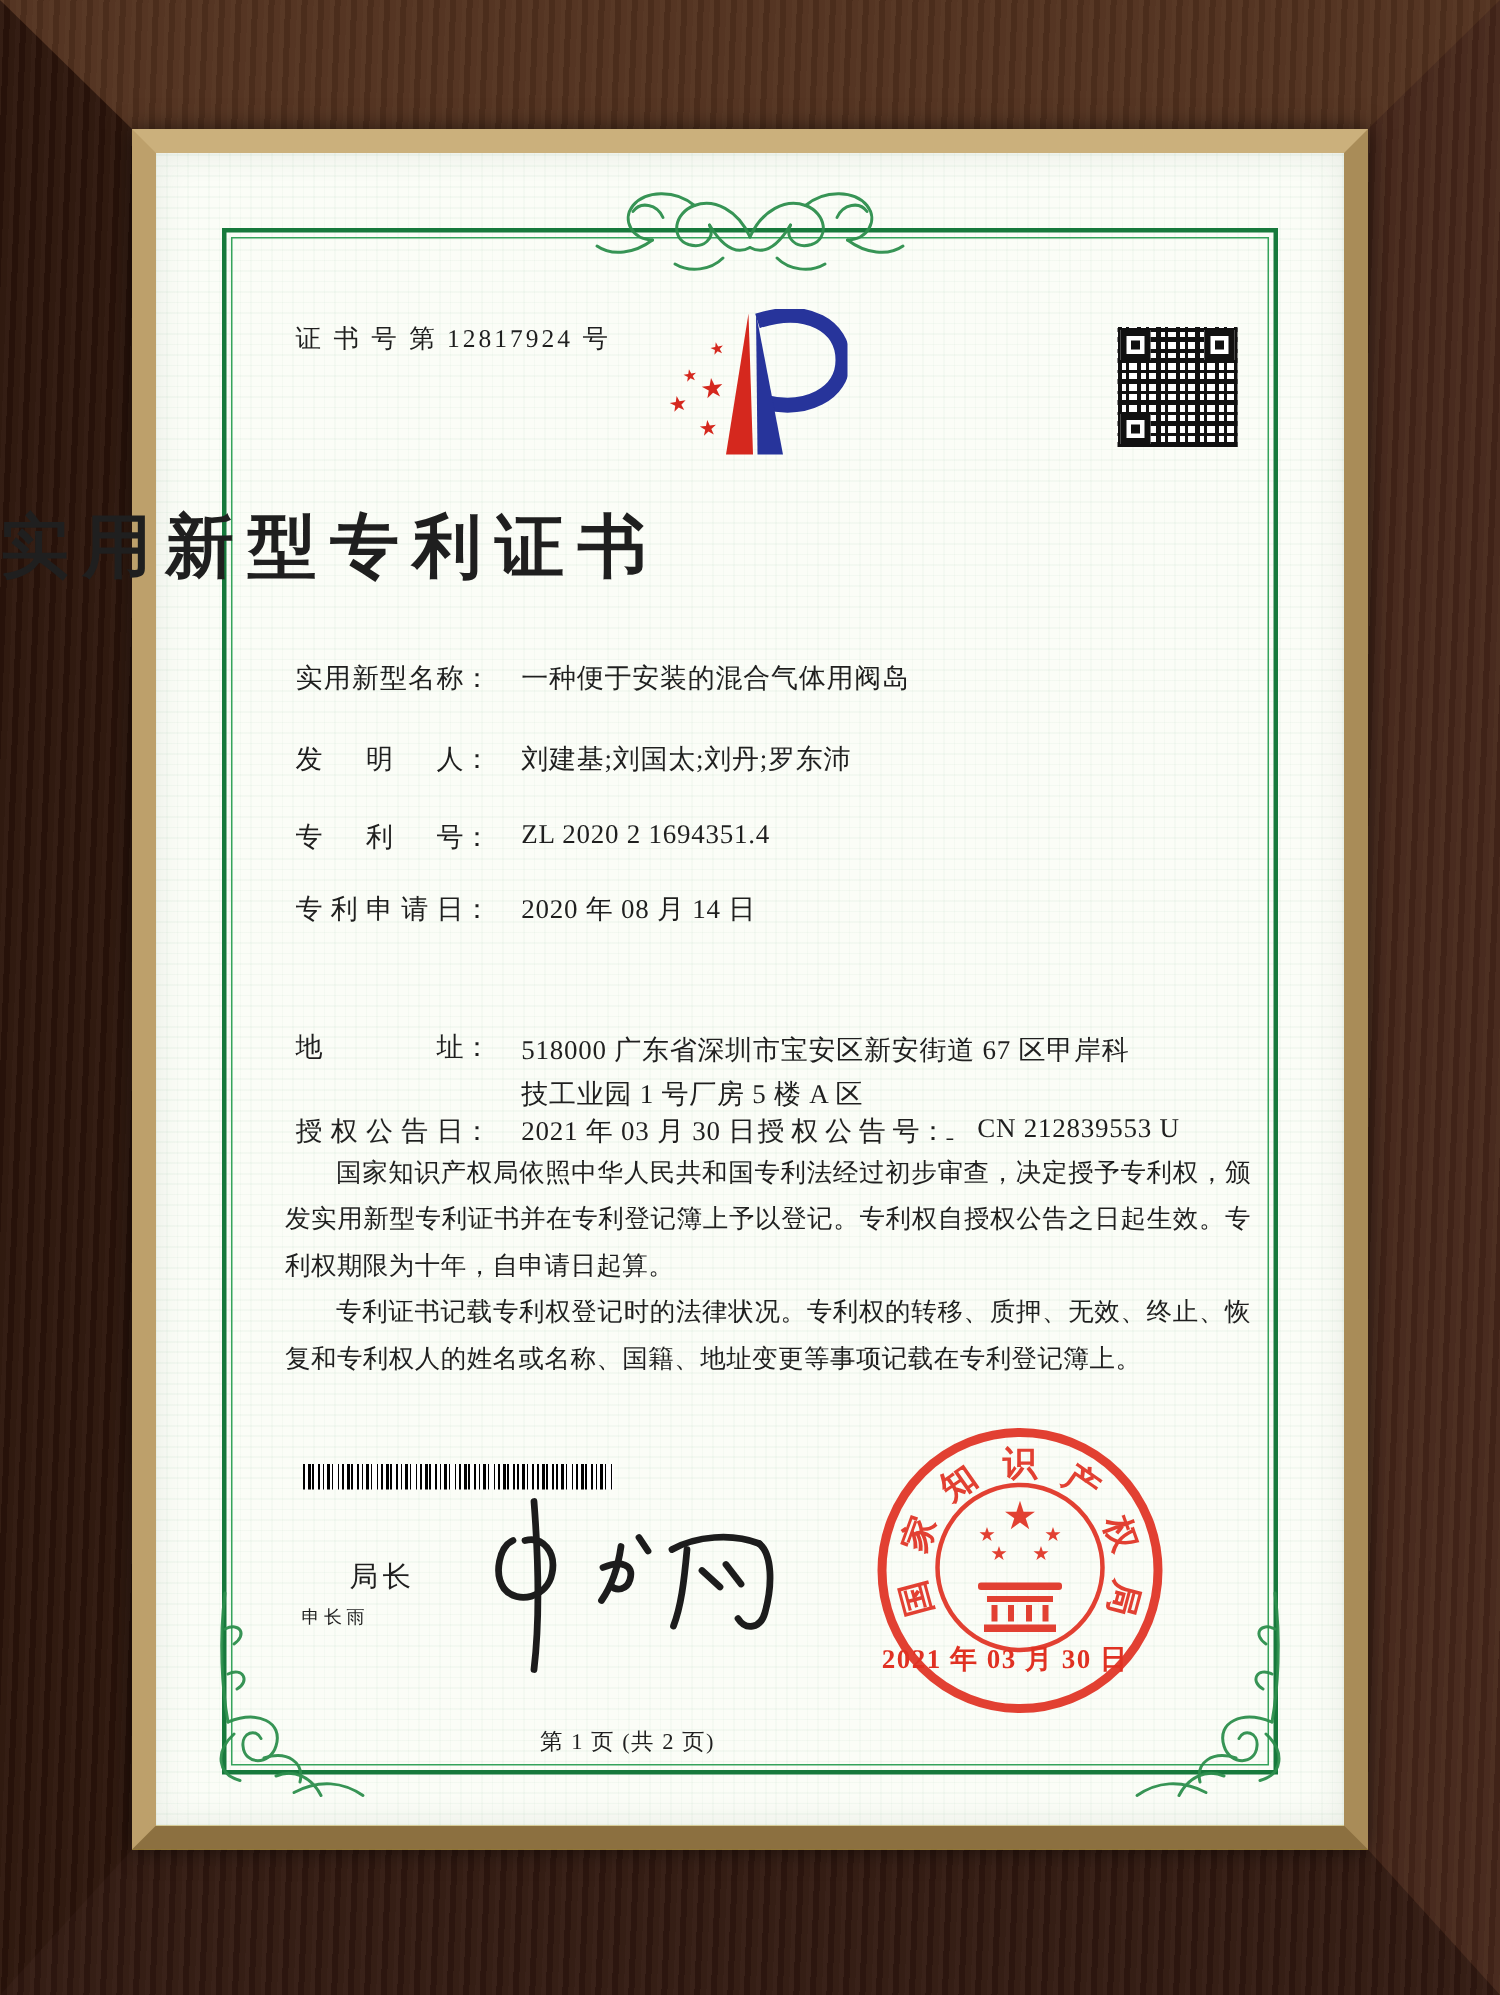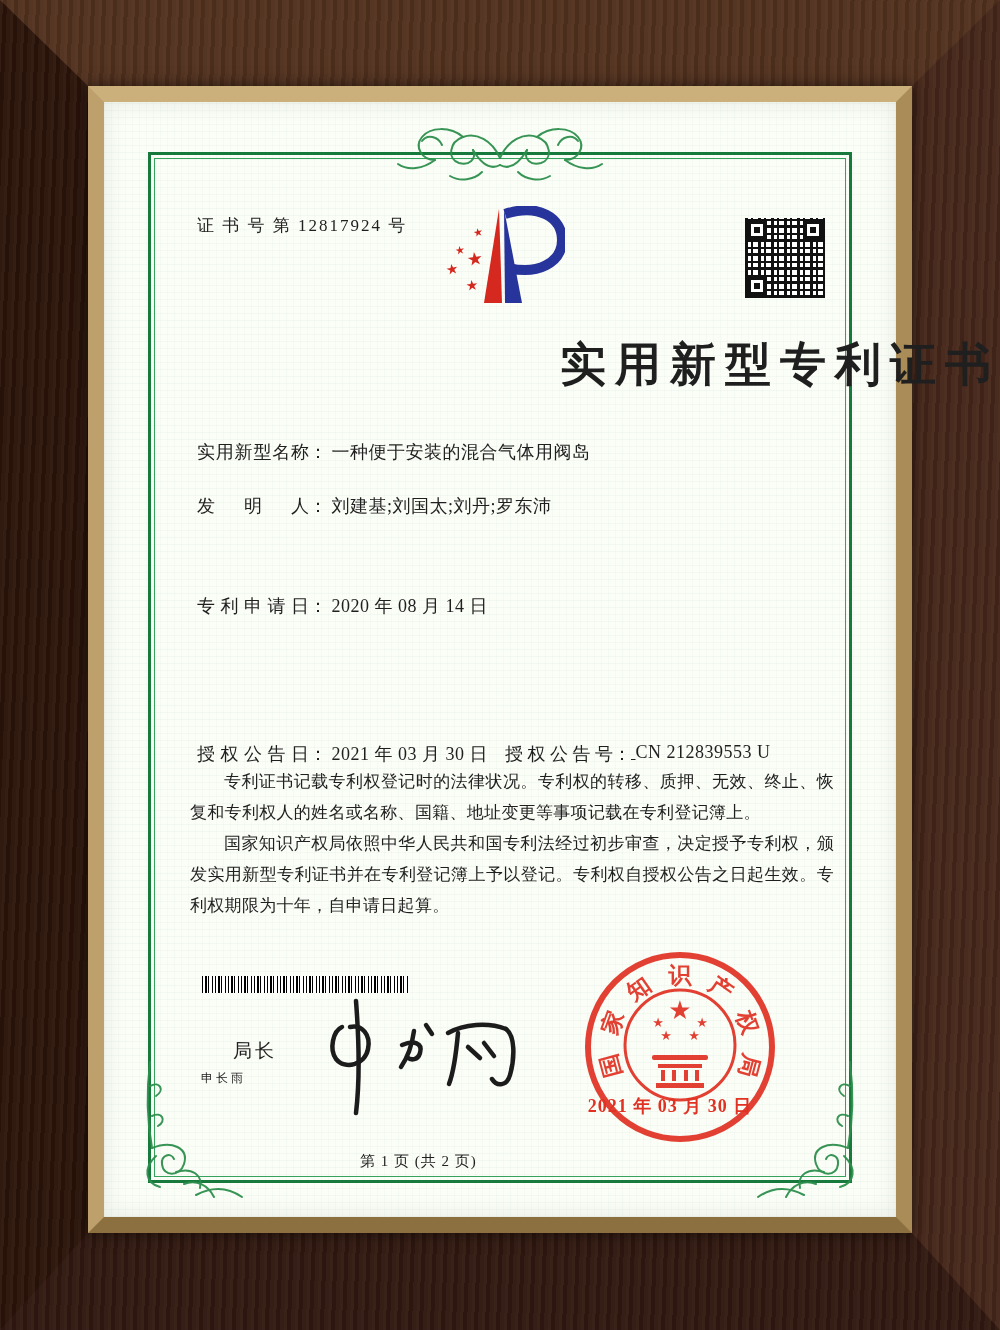--- a/index.html
+++ b/index.html
@@ -34,28 +34,28 @@
 
   
   .cert-no{position:absolute;left:197px;top:214px;font-size:17px;letter-spacing:2px;}
   .logo{position:absolute;left:443px;top:206px;width:122px;height:100px;}
   .qr{position:absolute;left:745px;top:218px;width:80px;height:80px;background:
         repeating-linear-gradient(90deg,#111 0 3px,transparent 3px 6px,#111 6px 8px,transparent 8px 13px),
         repeating-linear-gradient(0deg,#111 0 3px,transparent 3px 7px,#111 7px 9px,transparent 9px 14px),#fff;}
   .finder{position:absolute;width:20px;height:20px;box-sizing:border-box;border:4px solid #111;background:#fff;}
   .finder:before{content:"";position:absolute;left:3px;top:3px;width:6px;height:6px;background:#111;}
   .f-tl{left:2px;top:2px}.f-tr{right:2px;top:2px}.f-bl{left:2px;bottom:2px}
-  .doc-title{position:absolute;left:0;width:1000px;top:334px;text-align:right;
+  .doc-title{position:absolute;left:0;width:1000px;top:334px;text-align:left;
         font-size:46px;font-weight:700;letter-spacing:9px;}
 
   
   .row{position:absolute;left:197px;font-size:18px;white-space:nowrap;}
   .lbl{display:inline-block;width:112px;text-align:justify;text-align-last:justify;vertical-align:top;}
   .colon{display:inline-block;vertical-align:top;}
-  .val{display:inline-block;margin-left:0;vertical-align:top;letter-spacing:.5px;}
+  .val{display:inline-block;margin-left:16px;vertical-align:top;letter-spacing:.5px;}
   .val-wrap{white-space:normal;width:415px;line-height:1.6;}
   .pair2{position:absolute;left:308px;top:0;white-space:nowrap;text-decoration:underline;}
   .pair2 .lbl{width:108px;}
 
   
   .body-text{position:absolute;left:190px;top:766px;width:644px;font-size:17px;line-height:31px;
         text-align:justify;letter-spacing:.3px;}
   .body-text p{margin:0;text-indent:2em;}
 
   
@@ -147,36 +147,44 @@
   <div class="doc-title">实用新型专利证书</div>
 
   <div class="row" style="top:440px">
     <span class="lbl">实用新型名称</span><span class="colon">：</span>
     <span class="val">一种便于安装的混合气体用阀岛</span>
   </div>
   <div class="row" style="top:494px">
     <span class="lbl">发明人</span><span class="colon">：</span>
     <span class="val">刘建基;刘国太;刘丹;罗东沛</span>
   </div>
+  <div class="row" style="top:546px">
+    <span class="lbl">专利号</span><span class="colon">：</span>
+    <span class="val">ZL 2020 2 1694351.4</span>
+  </div>
   <div class="row" style="top:594px">
     <span class="lbl">专利申请日</span><span class="colon">：</span>
     <span class="val">2020 年 08 月 14 日</span>
+  </div>
+  <div class="row" style="top:686px">
+    <span class="lbl">地址</span><span class="colon">：</span>
+    <span class="val val-wrap">518000 广东省深圳市宝安区新安街道 67 区甲岸科技工业园 1 号厂房 5 楼 A 区</span>
   </div>
   <div class="row" style="top:742px">
     <span class="lbl">授权公告日</span><span class="colon">：</span>
     <span class="val">2021 年 03 月 30 日</span>
     <span class="pair2">
       <span class="lbl">授权公告号</span><span class="colon">：</span>
       <span class="val">CN 212839553 U</span>
     </span>
   </div>
 
   <div class="body-text">
+    <p>国家知识产权局依照中华人民共和国专利法经过初步审查，决定授予专利权，颁发实用新型专利证书并在专利登记簿上予以登记。专利权自授权公告之日起生效。专利权期限为十年，自申请日起算。</p>
     <p>专利证书记载专利权登记时的法律状况。专利权的转移、质押、无效、终止、恢复和专利权人的姓名或名称、国籍、地址变更等事项记载在专利登记簿上。</p>
-    <p>国家知识产权局依照中华人民共和国专利法经过初步审查，决定授予专利权，颁发实用新型专利证书并在专利登记簿上予以登记。专利权自授权公告之日起生效。专利权期限为十年，自申请日起算。</p>
   </div>
 
   <div class="barcode"></div>
   <div class="signer-title">局长</div>
   <div class="signer-name">申长雨</div>
 
   <svg class="signature" viewBox="0 0 210 120" fill="none" stroke="#1c1c1c" stroke-width="4.5" stroke-linecap="round">
     <path d="M24,30 C15,34 11,52 18,62 C27,73 47,68 50,52 C53,38 44,27 32,30"></path>
     <path d="M38,4 C40,30 43,74 38,116"></path>
     <path d="M96,34 C94,48 90,60 83,70"></path>

